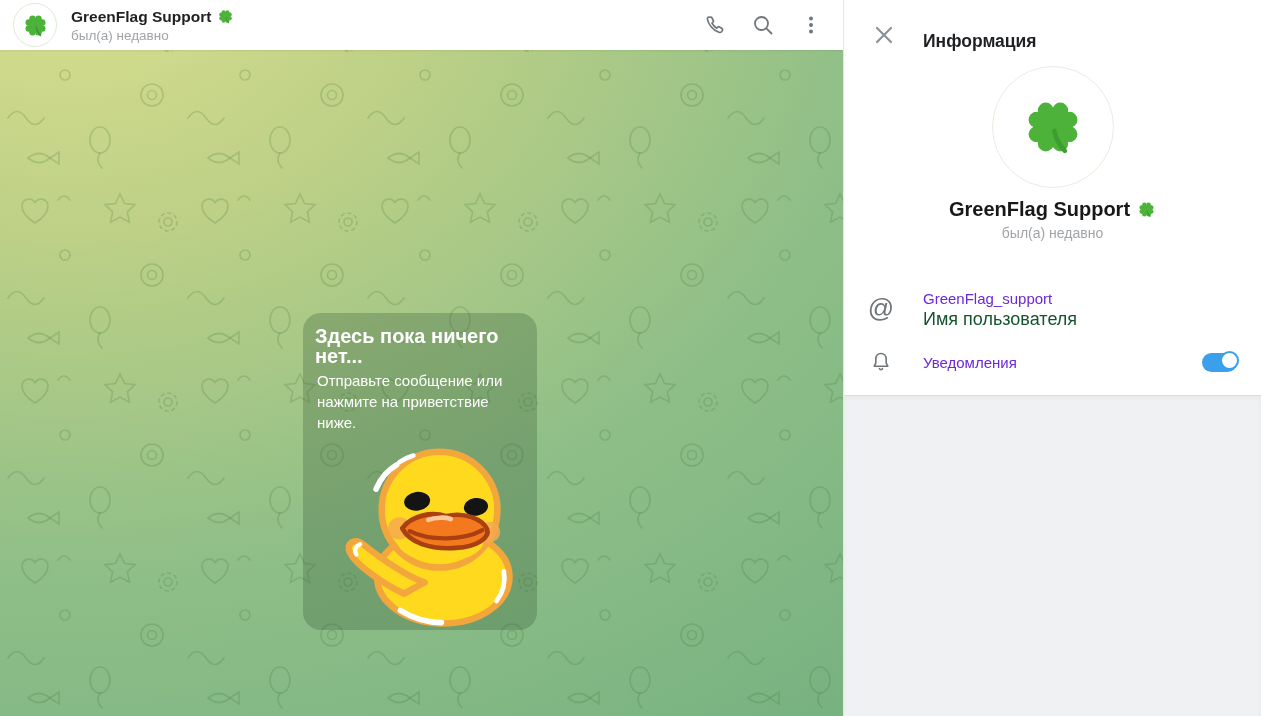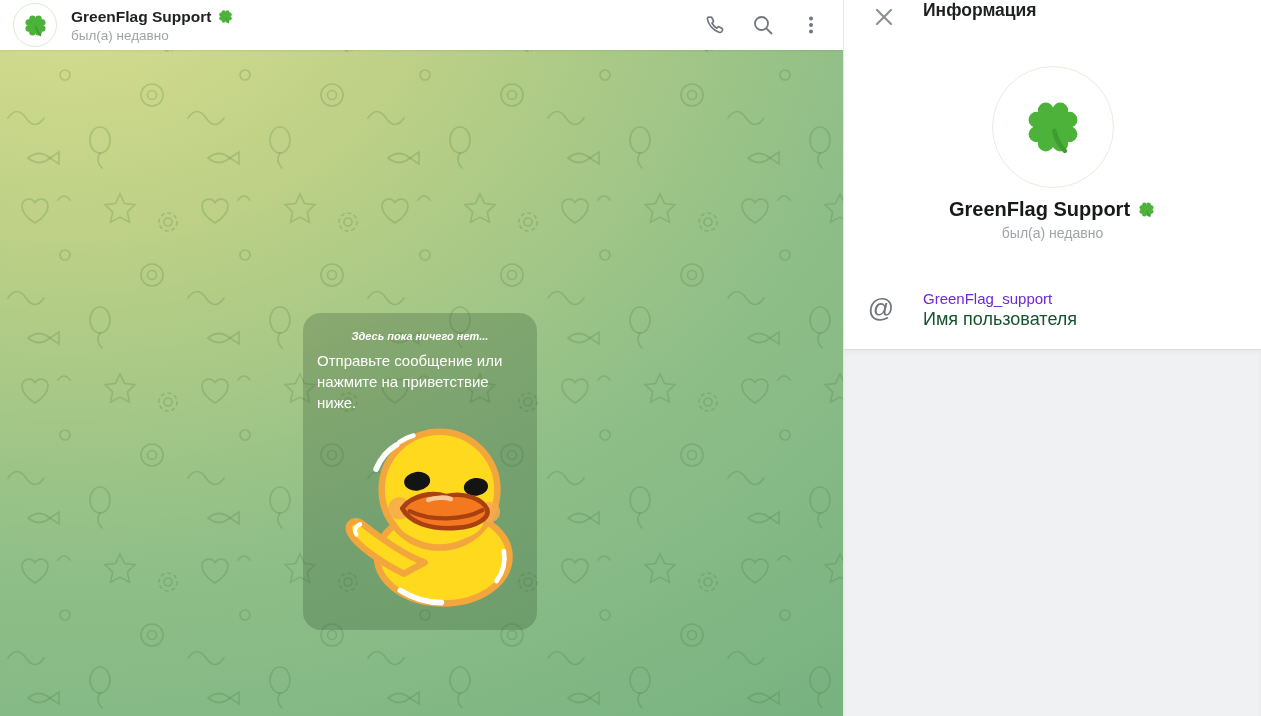--- a/index.html
+++ b/index.html
@@ -26,30 +26,30 @@
   .header-actions { margin-left:auto; display:flex; align-items:center; }
   .icon-btn { width:40px; height:40px; border-radius:50%; display:flex;
     align-items:center; justify-content:center; cursor:pointer; margin-left:8px;
     background:transparent; border:none; }
   .icon-btn svg { display:block; }
 
   .empty-card { position:absolute; left:303px; top:313px; width:234px; height:317px;
     border-radius:18px; background:rgba(56,92,56,.30); z-index:2;
     display:flex; flex-direction:column; align-items:center;
     padding:13px 12px 0; }
-  .empty-title { color:#fff; font-weight:700; font-size:11px; line-height:20px;font-style:italic; }
+  .empty-title { color:#fff; font-weight:700; font-size:20px; line-height:20px; }
   .empty-body { color:#fff; font-size:15px; line-height:21px; 
     margin-top:4px; max-width:206px; }
   .duck-wrap { margin-top:2px; margin-left:26px; cursor:pointer; }
   .duck { width:196px; height:196px; display:block; }
 
   
   .panel { flex:1; background:#fff; border-left:1px solid #e4e7e9;
     display:flex; flex-direction:column; }
-  .panel-header { height:52px; flex:none; display:flex; align-items:flex-start;
+  .panel-header { height:52px; flex:none; display:flex; align-items:flex-end;
     padding-left:23px; }
   .close-btn { width:34px; height:34px; border:none; background:transparent;
     border-radius:50%; display:flex; align-items:center; justify-content:center;
     cursor:pointer; }
   .panel-title { margin-left:22px; font-size:17.5px; font-weight:700; color:#1f2023; }
 
   .profile { display:flex; flex-direction:column; align-items:center; padding-top:14px; }
   .avatar-lg { width:122px; height:122px; border-radius:50%; background:#fff;
     border:1px solid #e3efdf; display:flex; align-items:center; justify-content:center;
     cursor:pointer; }
@@ -226,16 +226,30 @@
     <div class="row row-username">
       <div class="row-icon">
         <span class="at-glyph">@</span>
       </div>
       <div class="row-text">
         <div class="row-value">GreenFlag_support</div>
         <div class="row-label">Имя пользователя</div>
       </div>
     </div>
 
+    <div class="row row-notifications">
+      <div class="row-icon">
+        <svg width="24" height="24" viewBox="0 0 24 24">
+          <path d="M12 3.5 C8.8 3.5 6.8 6 6.8 9.2 V13.2 L5.2 16.2 H18.8 L17.2 13.2 V9.2 C17.2 6 15.2 3.5 12 3.5 Z" fill="none" stroke="#707579" stroke-width="1.6" stroke-linejoin="round"></path>
+          <path d="M10.4 18.6 a1.8 1.8 0 0 0 3.2 0" fill="none" stroke="#707579" stroke-width="1.6" stroke-linecap="round"></path>
+        </svg>
+      </div>
+      <div class="row-text">
+        <div class="row-value">Уведомления</div>
+      </div>
+      <div class="toggle" role="switch" aria-checked="true">
+        <div class="knob"></div>
+      </div>
+    </div>
   </div>
 
   <div class="panel-rest"></div>
 </div>
 
 </body></html>

